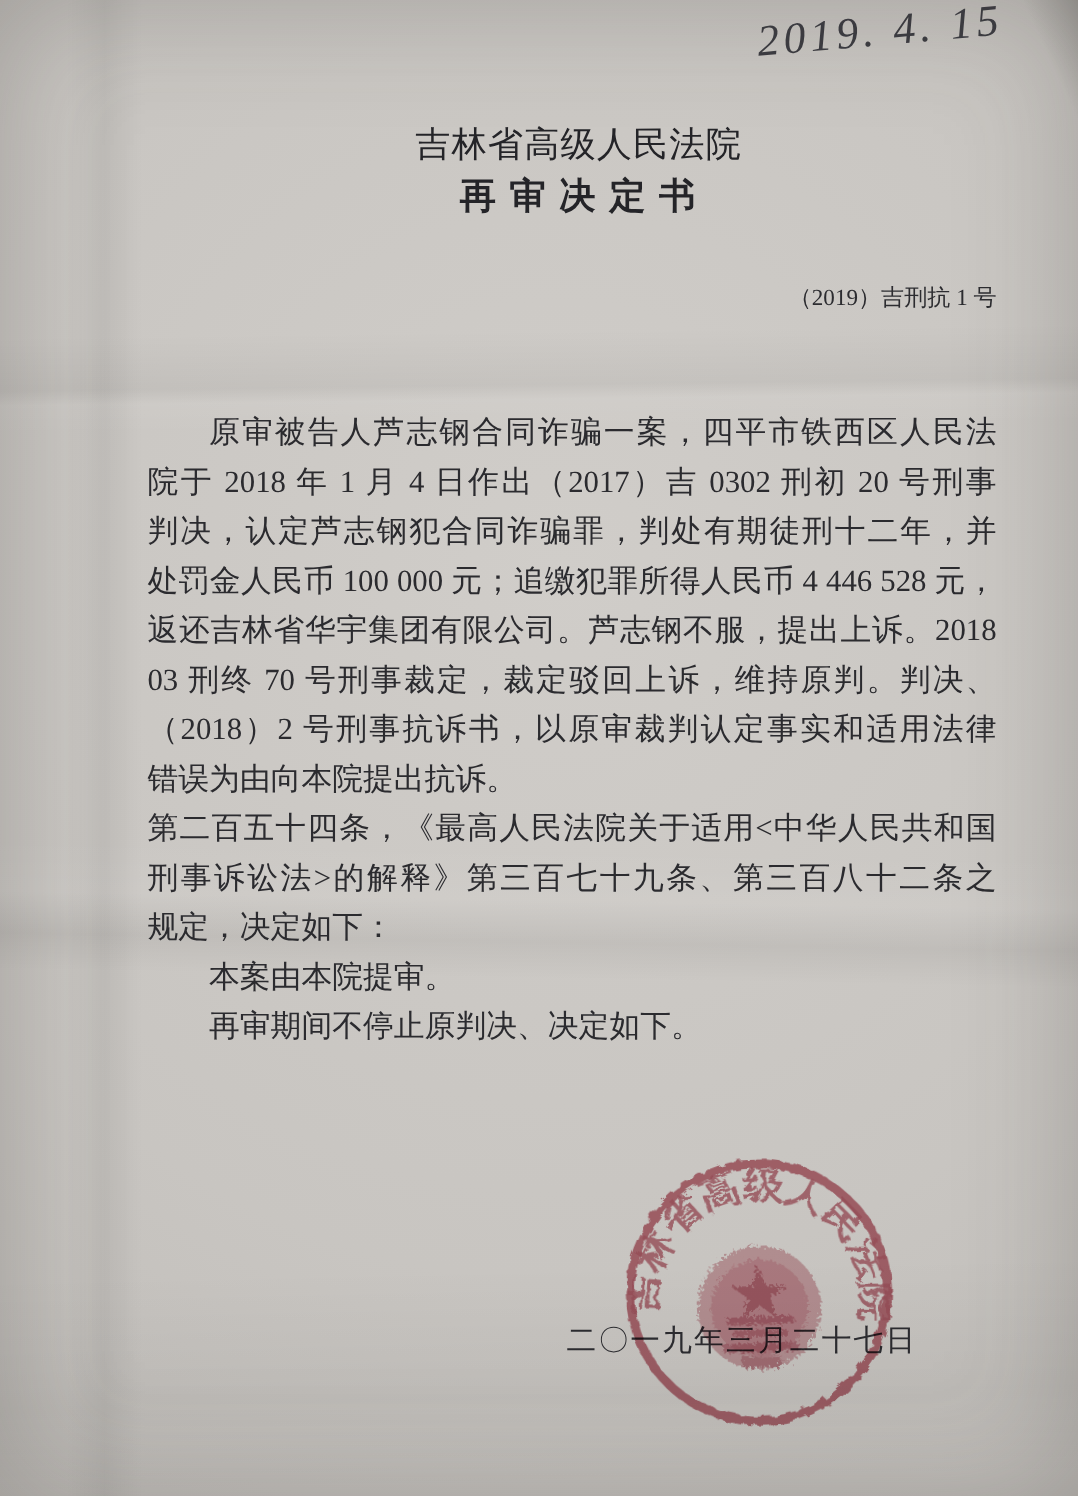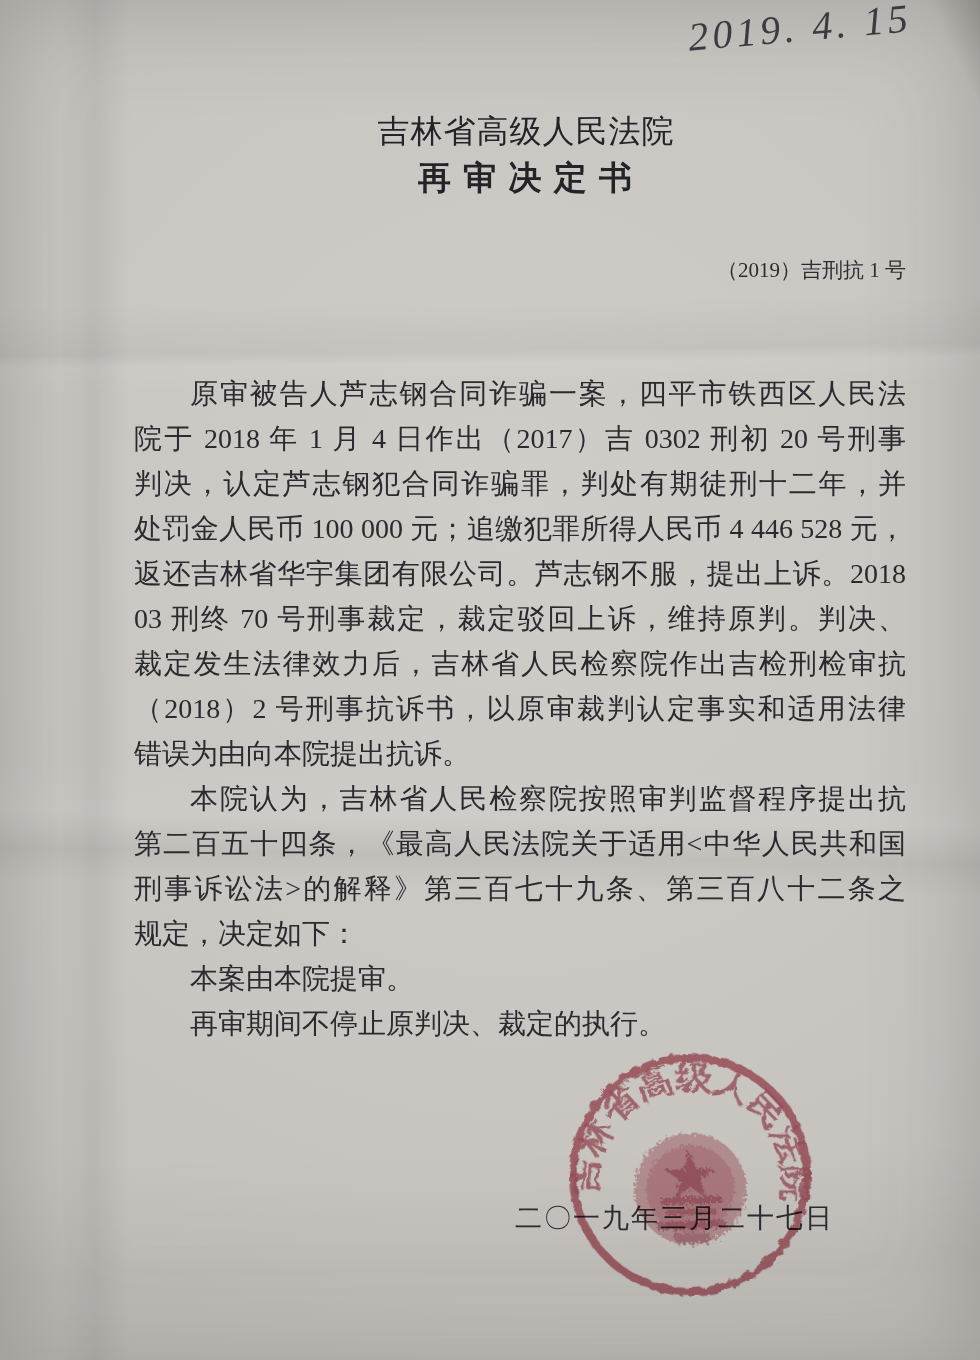--- a/index.html
+++ b/index.html
@@ -96,29 +96,27 @@
 
   <div class="case-number">（2019）吉刑抗 1 号</div>
 
   <div class="body-text">
     <div class="line indent">原审被告人芦志钢合同诈骗一案，四平市铁西区人民法</div>
     <div class="line">院于 2018 年 1 月 4 日作出（2017）吉 0302 刑初 20 号刑事</div>
     <div class="line">判决，认定芦志钢犯合同诈骗罪，判处有期徒刑十二年，并</div>
     <div class="line">处罚金人民币 100 000 元；追缴犯罪所得人民币 4 446 528 元，</div>
     <div class="line">返还吉林省华宇集团有限公司。芦志钢不服，提出上诉。2018</div>
     <div class="line">03 刑终 70 号刑事裁定，裁定驳回上诉，维持原判。判决、</div>
-    <div class="line">裁定发生法律效力后，吉林省人民检察院作出吉检刑检审抗</div>
     <div class="line">（2018）2 号刑事抗诉书，以原审裁判认定事实和适用法律</div>
     <div class="line end">错误为由向本院提出抗诉。</div>
-    <div class="line indent">本院认为，吉林省人民检察院按照审判监督程序提出抗</div>
     <div class="line">第二百五十四条，《最高人民法院关于适用&lt;中华人民共和国</div>
     <div class="line">刑事诉讼法&gt;的解释》第三百七十九条、第三百八十二条之</div>
     <div class="line end">规定，决定如下：</div>
     <div class="line end indent">本案由本院提审。</div>
-    <div class="line end indent">再审期间不停止原判决、裁定的执行。</div>
+    <div class="line end indent">再审期间不停止原判决、决定如下。</div>
   </div>
 
   <div class="sign-date">二〇一九年三月二十七日</div>
 
   <svg class="seal" viewBox="0 0 252 256" xmlns="http://www.w3.org/2000/svg">
     <defs>
       <filter id="stamp-rough" x="-15%" y="-15%" width="130%" height="130%">
         <feTurbulence type="fractalNoise" baseFrequency="0.12" numOctaves="2" seed="7" result="noise"></feTurbulence>
         <feDisplacementMap in="SourceGraphic" in2="noise" scale="7"></feDisplacementMap>
       </filter>

